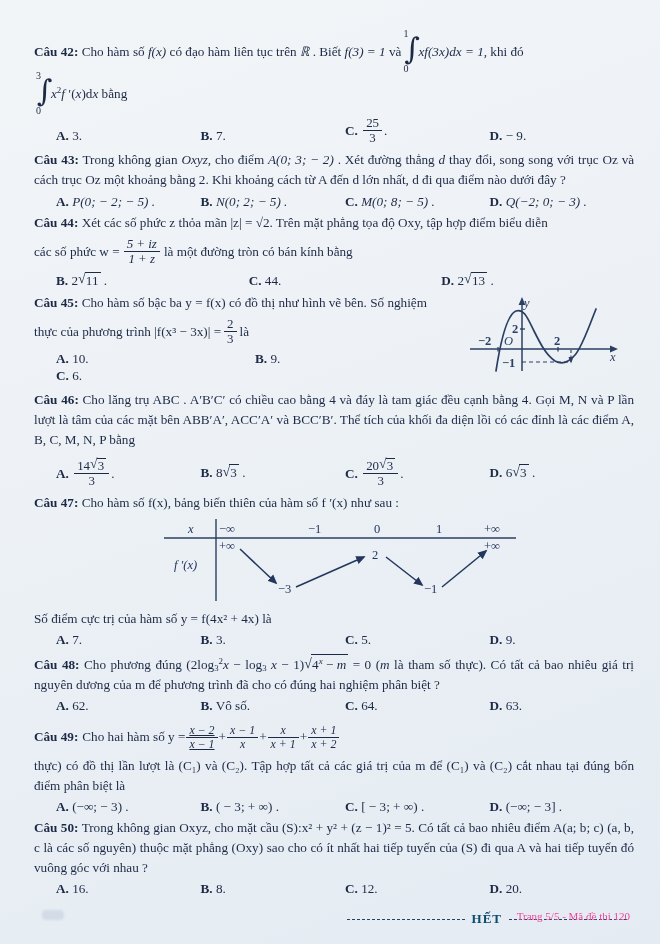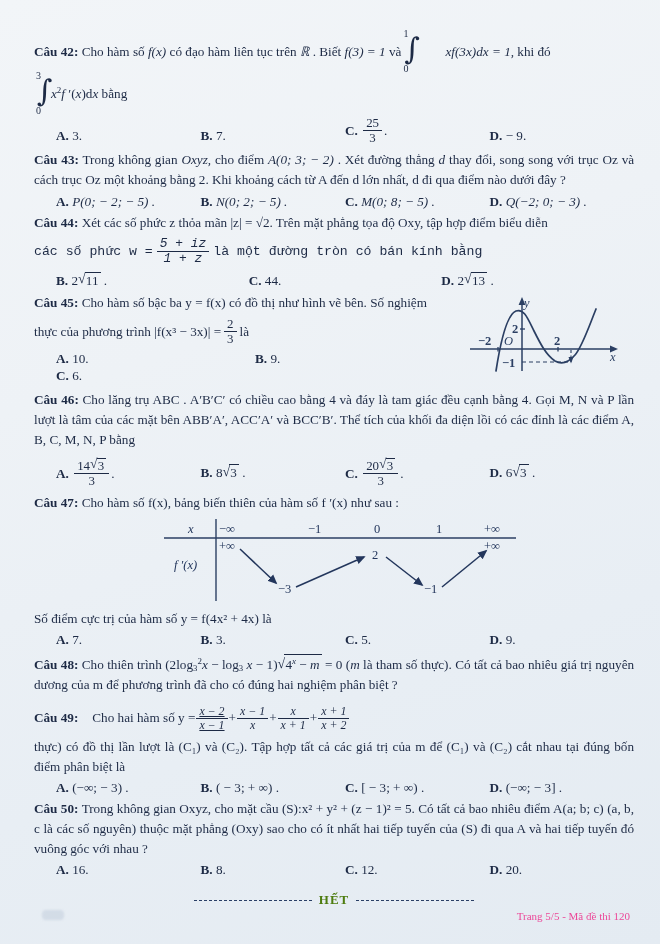--- a/index.html
+++ b/index.html
@@ -153,25 +153,25 @@
   .vartable {
     margin: 4px auto 2px auto;
     width: 396px;
     height: 92px;
     position: relative;
   }
   .vartable svg { display: block; }
 
   
   .hetline {
-    text-align: center;
+    text-align: right;
     font-size: 13px;
     margin-top: 14px;
     letter-spacing: 0.4px;
-    color: #4d7c0f;
+    color: #0c4a6e;
   }
   .hetline .dash {
     display: inline-block;
     vertical-align: 3px;
     border-bottom: 1.4px dashed #2a3f66;
     width: 118px;
     margin: 0 7px;
     height: 1px;
   }
   .het-word { font-weight: bold; letter-spacing: 1px; }
@@ -211,21 +211,21 @@
         <span class="mi">ℝ</span>
         <span>. Biết</span>
         <span class="mi">f(3) = 1</span>
         <span>và</span>
       </span>
       <span class="integral">
         <span class="lim-top">1</span>
         <span class="sign">∫</span>
         <span class="lim-bot">0</span>
       </span>
-      <span style="padding-bottom:10px;margin-left:27px;">
+      <span style="padding-bottom:10px;">
         <span class="mi"><span class="mi">x</span><span class="mi">f</span>(3<span class="mi">x</span>)d<span class="mi">x</span> = 1,</span>
         <span>khi đó</span>
       </span>
     </div>
     <div class="intline" style="margin-top:2px;">
       <span class="integral">
         <span class="lim-top">3</span>
         <span class="sign">∫</span>
         <span class="lim-bot">0</span>
       </span>
@@ -262,21 +262,21 @@
     <span class="opt"><b>A.</b> <span class="mi">P(0; − 2; − 5) .</span></span>
     <span class="opt"><b>B.</b> <span class="mi">N(0; 2; − 5) .</span></span>
     <span class="opt"><b>C.</b> <span class="mi">M(0; 8; − 5) .</span></span>
     <span class="opt"><b>D.</b> <span class="mi">Q(−2; 0; − 3) .</span></span>
   </div>
 
   <div class="q" style="margin-top:3px;">
     <span class="qlabel">Câu 44:</span>
     <span>Xét các số phức z thỏa mãn |z| = √2. Trên mặt phẳng tọa độ Oxy, tập hợp điểm biểu diễn</span>
   </div>
-  <div class="q" style="min-height:34px;display:flex;align-items:center;font-family:Liberation Mono, monospace;">
+  <div class="q" style="min-height:34px;display:flex;align-items:center;">
     <span>các số phức w =</span>
     <span class="frac" style="vertical-align:middle;margin:0 4px;">
       <span class="num mi">5 + iz</span>
       <span class="den mi">1 + z</span>
     </span>
     <span>là một đường tròn có bán kính bằng</span>
   </div>
   <div class="opts pad-a">
     <span class="opt"><b>B.</b> 2<span class="sqrt"><span class="rad">11</span></span> .</span>
     <span class="opt"><b>C.</b> <span>44.</span></span>
@@ -401,28 +401,34 @@
   </div>
   <div class="opts pad-a">
     <span class="opt"><b>A.</b> <span>7.</span></span>
     <span class="opt"><b>B.</b> <span>3.</span></span>
     <span class="opt"><b>C.</b> <span>5.</span></span>
     <span class="opt"><b>D.</b> <span>9.</span></span>
   </div>
 
   <div class="q" style="margin-top:6px;">
     <span class="qlabel">Câu 48:</span>
-    <span>Cho thiên trình</span>
+    <span>Cho phương đúng</span>
     <span class="nowrap">(2log<sub class="sb">3</sub><sup class="exp">2</sup><span class="mi">x</span> − log<sub class="sb">3</sub> <span class="mi">x</span> − 1)<span class="sqrt"><span class="rad">4<sup class="exp"><span class="mi">x</span></sup> − <span class="mi">m</span></span></span> = 0</span>
     <span>(<span class="mi">m</span> là tham số thực). Có tất cả bao</span>
     <span>nhiêu giá trị nguyên dương của m để phương trình đã cho có đúng hai nghiệm phân biệt ?</span>
   </div>
+  <div class="opts pad-a">
+    <span class="opt"><b>A.</b> <span>62.</span></span>
+    <span class="opt"><b>B.</b> <span>Vô số.</span></span>
+    <span class="opt"><b>C.</b> <span>64.</span></span>
+    <span class="opt"><b>D.</b> <span>63.</span></span>
+  </div>
 
   <div class="q" style="margin-top:6px;min-height:34px;display:flex;align-items:center;flex-wrap:nowrap;">
-    <span class="qlabel" style="margin-right:14px;">Câu 49:</span>
+    <span class="qlabel" style="margin-right:4px;">Câu 49:</span>
     <span>Cho hai hàm số y =</span>
     <span class="frac small" style="margin:0 1px;text-decoration:underline;">
       <span class="num mi">x − 2</span>
       <span class="den mi">x − 1</span>
     </span>
     <span>+</span>
     <span class="frac small" style="margin:0 1px;">
       <span class="num mi">x − 1</span>
       <span class="den mi">x</span>
     </span>

